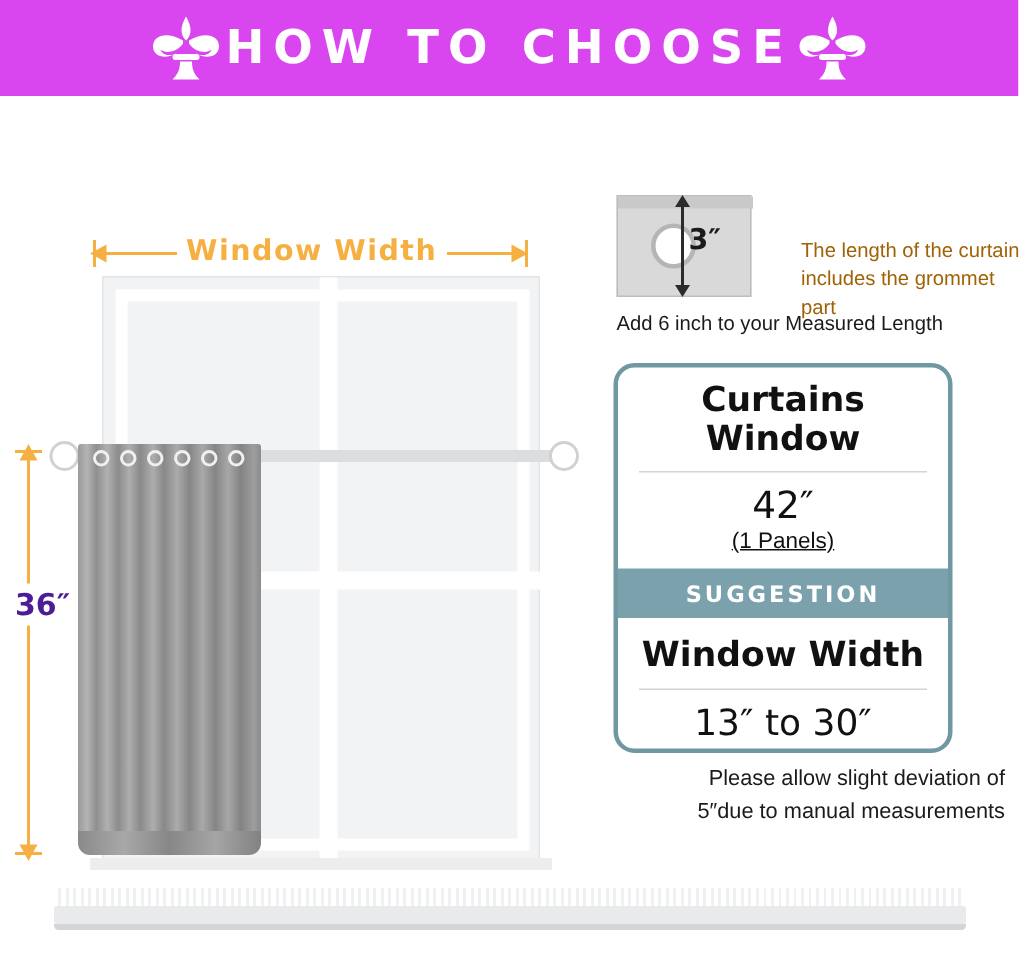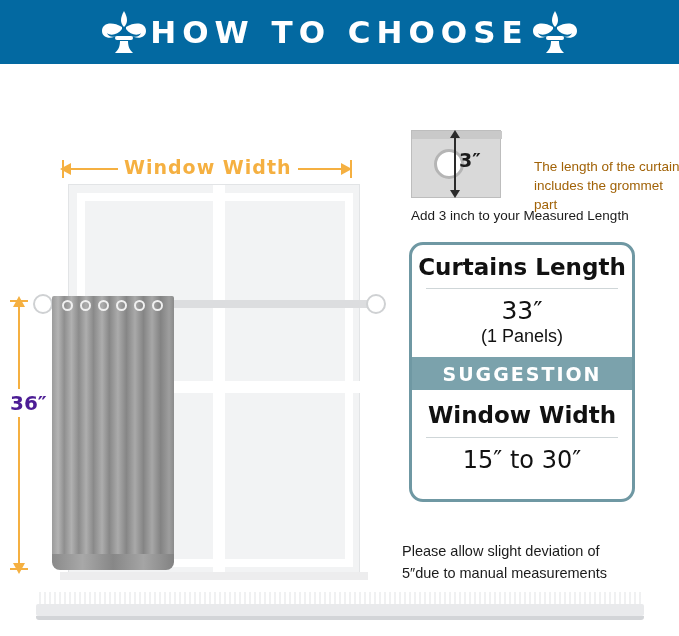--- a/index.html
+++ b/index.html
@@ -15,21 +15,21 @@
     position: relative;
   }
 
   
   .banner {
     position: absolute;
     left: 0;
     top: 0;
     width: 679px;
     height: 64px;
-    background: #0369a1;
+    background: #d946ef;
     display: flex;
     align-items: center;
     justify-content: center;
   }
   .banner-title {
     color: #ffffff;
     font-size: 31px;
     font-weight: bold;
     letter-spacing: 6px;
     font-family: "DejaVu Sans", sans-serif;
@@ -339,29 +339,30 @@
     background: #cfd6d8;
   }
   .card-value {
     margin-top: 7px;
     font-size: 25px;
     color: #111111;
     font-family: "DejaVu Sans", sans-serif;
   }
   .card-sub {
     margin-top: 1px;
-    font-size: 18px;
+    font-size: 15px;
     color: #111111;
+    text-decoration: underline;
   }
   .card-band {
     margin-top: 10px;
     height: 33px;
     background: #7ba2ac;
     color: #ffffff;
-    font-size: 19px;
+    font-size: 15px;
     font-weight: bold;
     letter-spacing: 2px;
     display: flex;
     align-items: center;
     justify-content: center;
     font-family: "DejaVu Sans", sans-serif;
   }
   .card-title2 {
     margin-top: 12px;
     font-size: 23px;
@@ -382,22 +383,21 @@
   }
 
   .deviation {
     position: absolute;
     left: 402px;
     top: 444px;
     width: 268px;
     font-size: 14.5px;
     line-height: 22px;
     color: #1b1b1b;
-    text-align: left;
-    margin-top: 32px;
+    text-align: right;
   }
 
   
   .floor {
     position: absolute;
     left: 36px;
     top: 540px;
     width: 608px;
     height: 12px;
     background: #e9eaec;
@@ -489,31 +489,31 @@
 
   <div class="grommet-box">
     <div class="strip"></div>
     <div class="ring"></div>
   </div>
   <div class="grommet-dim-line"></div>
   <div class="garrow up"></div>
   <div class="garrow down"></div>
   <div class="grommet-measure">3″</div>
   <div class="grommet-note">The length of the curtain includes the grommet part</div>
-  <div class="add-note">Add 3 inch to your Measured Length</div>
+  <div class="add-note">Add 6 inch to your Measured Length</div>
 
   <div class="card">
-    <div class="card-title">Curtains Length</div>
+    <div class="card-title">Curtains Window</div>
     <div class="card-hr"></div>
-    <div class="card-value">33″</div>
+    <div class="card-value">42″</div>
     <div class="card-sub">(1 Panels)</div>
     <div class="card-band">SUGGESTION</div>
     <div class="card-title2">Window Width</div>
     <div class="card-hr2"></div>
-    <div class="card-range">15″ to 30″</div>
+    <div class="card-range">13″ to 30″</div>
   </div>
 
   <div class="deviation">
     <div>Please allow slight deviation of</div>
     <div>5″due to manual measurements</div>
   </div>
 
   <div class="floor-shadow"></div>
   <div class="floor"></div>
   <div class="floor-edge"></div>

